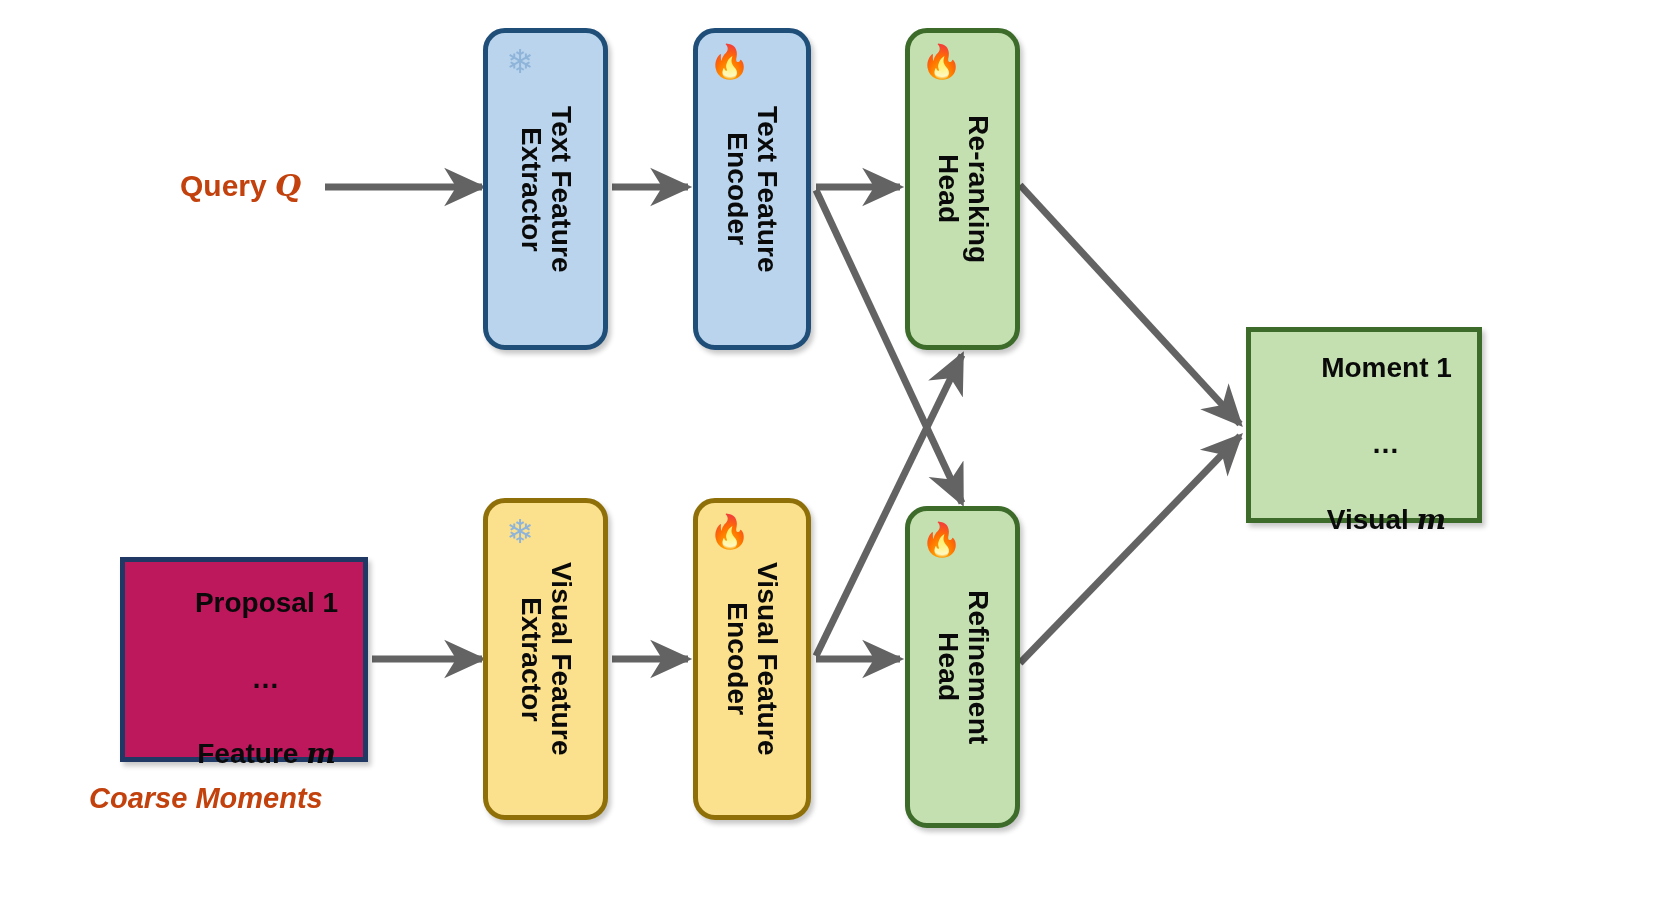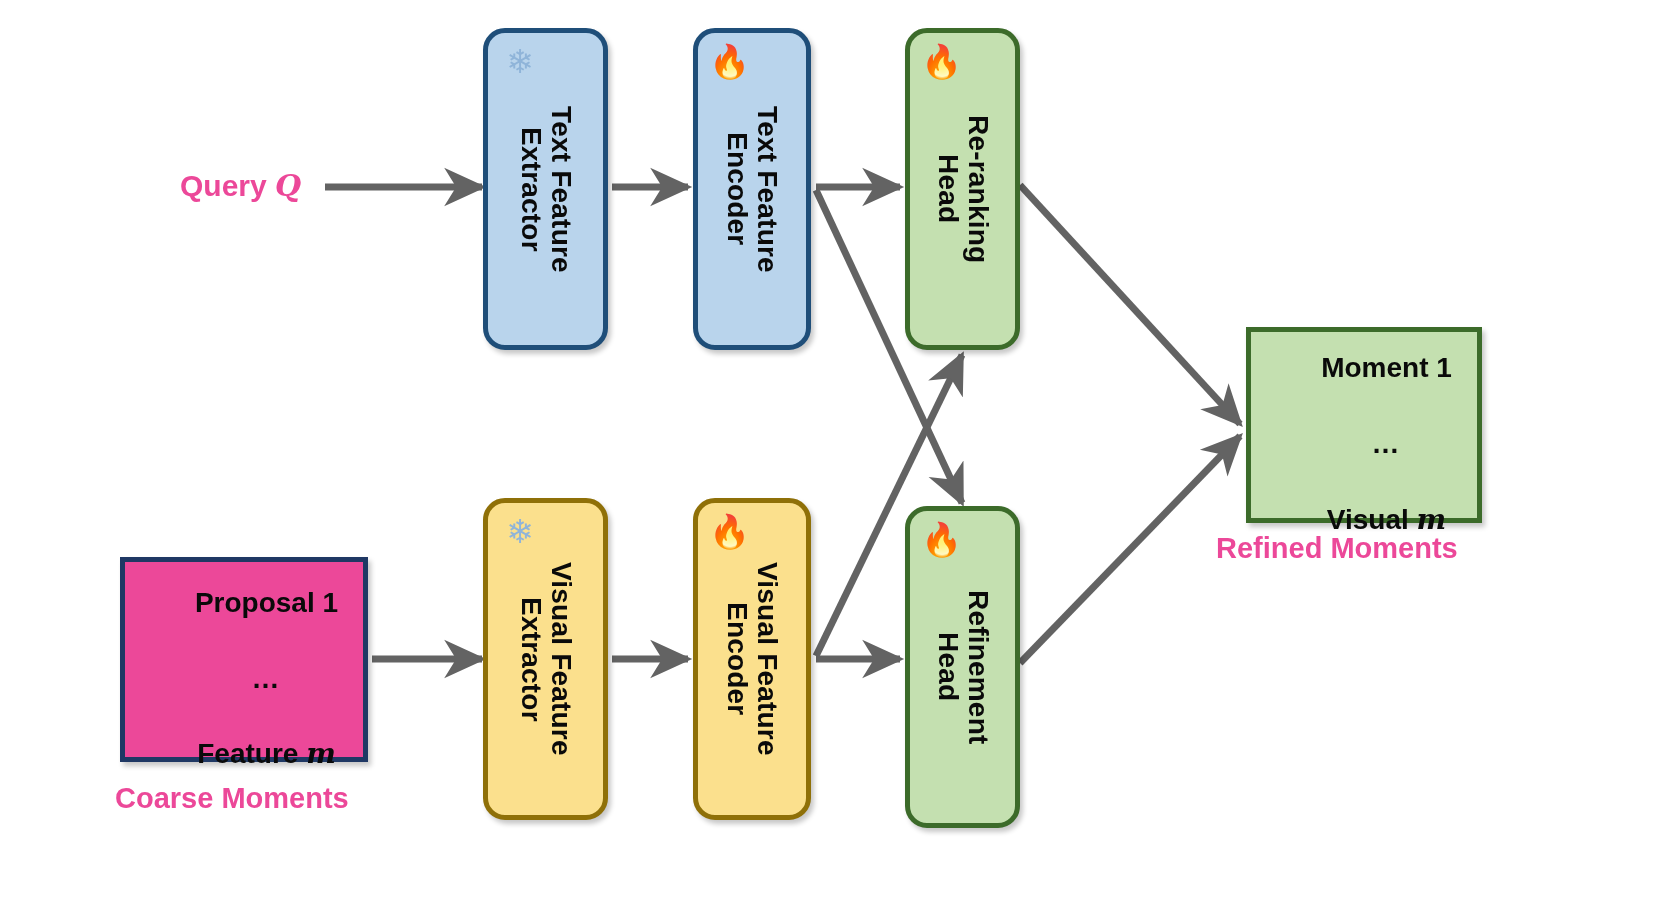--- a/index.html
+++ b/index.html
@@ -48,37 +48,37 @@
     line-height:1.35;
     white-space:pre-line;
   }
 
   .pill{border-radius:22px;border-width:5px;border-style:solid;}
   .rect{border-radius:0px;border-width:5px;border-style:solid;padding-left:45px;}
 
   .blue{background:#b9d4ec;border-color:#1f4e79;}
   .yellow{background:#fbe08d;border-color:#8f7008;}
   .green{background:#c4e0b0;border-color:#3c6b2a;}
-  .gray{background:#ec4899;border-color:#1f3864;}
+  .gray{background:#be185d;border-color:#1f3864;}
 
   .badge{
     position:absolute;
     left:11px; top:8px;
     width:42px;height:42px;
     line-height:42px;
     font-size:33px;
     text-align:center;
     user-select:none;
   }
 
   
   .freetext{
     position:absolute;
     font-weight:bold;
-    color:#ec4899;
+    color:#c2410c;
     white-space:nowrap;
   }
   .mathvar{
     font-family:"DejaVu Serif", serif;
     font-style:italic;
     font-weight:bold;
   }
   .dots{letter-spacing:2px;}
 </style>
 </head>
@@ -139,21 +139,21 @@
   </div>
 
   <div class="node rect gray" style="left:120px; top:557px; width:248px; height:205px;">
     <span class="hlabel" style="font-size:28px;">
       <span>Proposal 1</span><br>
       <span class="dots">…</span><br>
       <span>Feature </span><span class="mathvar">m</span>
     </span>
   </div>
 
-  <div class="freetext" style="left:115px; top:782px; font-size:29px;">Coarse Moments</div>
+  <div class="freetext" style="left:89px; top:782px; font-size:29px;font-style:italic;">Coarse Moments</div>
 
   <div class="node pill yellow" style="left:483px; top:498px; width:125px; height:322px;">
     <span class="badge" style="color:#8fb4d9;">❄</span>
     <span class="vlabel" style="font-size:28px;">Visual Feature
 Extractor</span>
   </div>
 
   <div class="node pill yellow" style="left:693px; top:498px; width:118px; height:322px;">
     <span class="badge">🔥</span>
     <span class="vlabel" style="font-size:28px;">Visual Feature
@@ -167,15 +167,14 @@
   </div>
 
   <div class="node rect green" style="left:1246px; top:327px; width:236px; height:196px;">
     <span class="hlabel" style="font-size:28px;">
       <span>Moment 1</span><br>
       <span class="dots">…</span><br>
       <span>Visual </span><span class="mathvar">m</span>
     </span>
   </div>
 
-  <div class="freetext" style="left:1216px; top:532px; font-size:29px;">Refined Moments</div>
 
 </div>
 
 </body></html>

